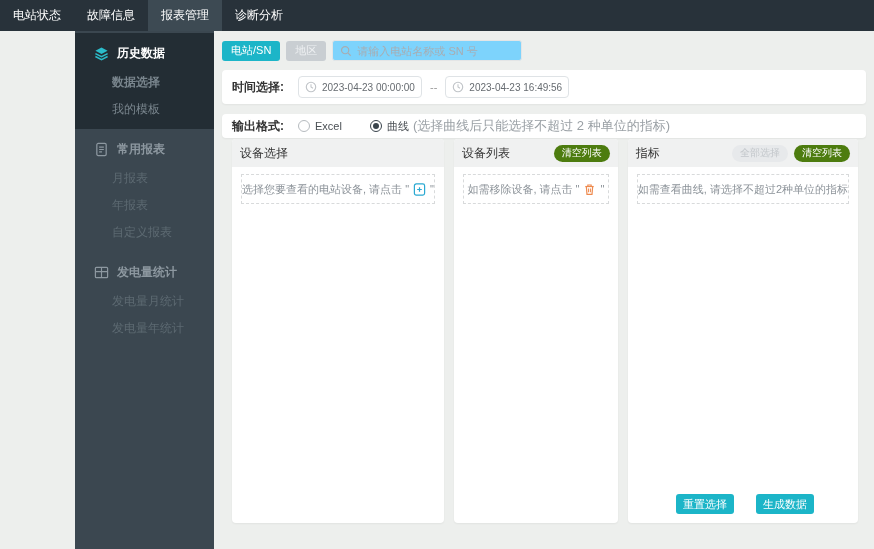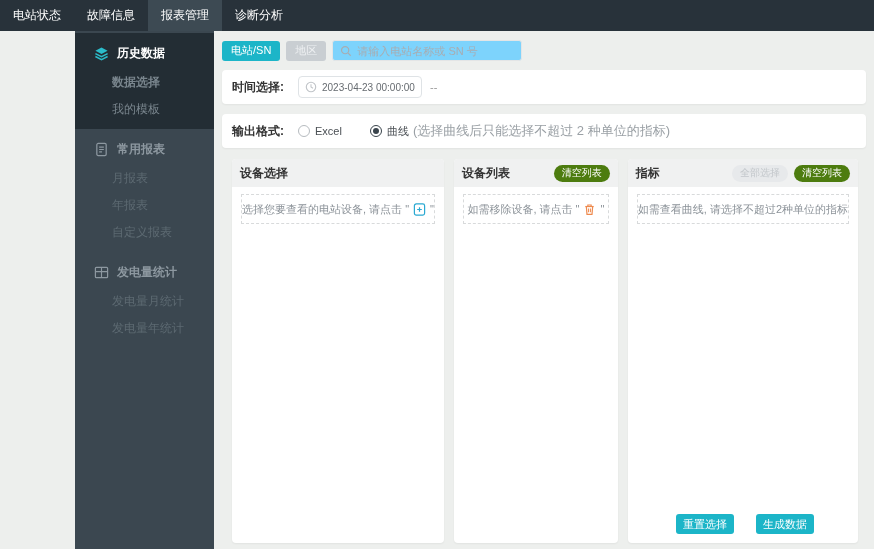--- a/index.html
+++ b/index.html
@@ -29,37 +29,37 @@
   .filter-bar { display: flex; align-items: center; gap: 6px; padding: 9px 0 9px 8px; }
   .btn { border: none; font-size: 11px; height: 20px; padding: 0 9px; border-radius: 3px; cursor: pointer; font-family: inherit; }
   .btn.teal { background: #1cb5c8; color: #fff; }
   .btn.gray { background: #c9ced2; color: #eef0f2; }
   .search-box { width: 190px; height: 21px; background: #7dd3fc; border: 1px solid #e3e5e6; border-radius: 3px; display: flex; align-items: center; padding: 0 7px; gap: 5px; }
   .search-box input { border: none; outline: none; flex: 1; font-size: 11px; color: #555; font-family: inherit; background: transparent; }
   .search-box input::placeholder { color: #a8adb2; }
 
   .card { background: #fff; border-radius: 4px; margin: 0 8px 10px 8px; box-shadow: 0 1px 2px rgba(0,0,0,.05); display: flex; align-items: center; padding-left: 10px; }
   .card.time { height: 34px; }
-  .card.format { height: 34px; margin-bottom: 11px; }
+  .card.format { height: 24px; margin-bottom: 1px; }
   .flabel { font-size: 12px; font-weight: bold; color: #333; margin-right: 14px; white-space: nowrap; }
   .date-input { width: 124px; height: 22px; border: 1px solid #dfe3e6; border-radius: 4px; background: #fff; display: flex; align-items: center; padding: 0 6px; gap: 5px; font-size: 10px; color: #666b70; cursor: pointer; white-space: nowrap; }
   .sep { color: #999; font-size: 11px; margin: 0 8px; }
 
   .radio { width: 12px; height: 12px; border: 1px solid #b6bbbf; border-radius: 50%; background: #fff; display: inline-block; position: relative; cursor: pointer; flex: none; }
   .radio.checked { border-color: #3a444c; }
   .radio.checked::after { content: ""; position: absolute; left: 2px; top: 2px; width: 6px; height: 6px; border-radius: 50%; background: #3a444c; }
   .radio-label { font-size: 11px; color: #4a4f54; margin: 0 0 0 5px; }
   .gap28 { width: 28px; }
   .note { font-size: 13px; color: #9aa0a5; margin-left: 4px; }
 
   
   .panels { display: flex; gap: 10px; margin: 0 16px 0 18px; }
   .panel { flex: 1; background: #fff; border-radius: 4px; height: 384px; position: relative; box-shadow: 0 1px 2px rgba(0,0,0,.05); }
   .panel-header { height: 28px; background: #f0f1f1; border-radius: 4px 4px 0 0; display: flex; align-items: center; padding: 0 8px; }
-  .panel-title { font-size: 12px; font-weight: bold; color: #333; margin-right: auto; }
+  .panel-title { font-size: 12px; font-weight: normal; color: #333; margin-right: auto; }
   .pill { border: none; font-size: 10px; height: 17px; padding: 0 8px; border-radius: 9px; cursor: pointer; font-family: inherit; margin-left: 6px; white-space: nowrap; }
   .pill.teal { background: #4d7c0f; color: #fff; }
   .pill.gray { background: #e7e9eb; color: #c3c7cb; }
   .dashed-box { margin: 7px 9px; border: 1px dashed #d8dadb; height: 30px; display: flex; align-items: center; justify-content: center; font-size: 11px; color: #8b9298; gap: 3px; white-space: nowrap; }
   .inline-icon { width: 13px; height: 13px; display: inline-flex; margin: 0 1px; }
 
   .panel-actions { position: absolute; right: 44px; bottom: 9px; display: flex; gap: 22px; }
   .btn-sm { border: none; background: #1cb5c8; color: #fff; font-size: 11px; height: 20px; padding: 0 7px; border-radius: 3px; cursor: pointer; font-family: inherit; white-space: nowrap; }
 </style>
 </head>
@@ -142,20 +142,29 @@
       <div class="date-input">
         <span style="display:inline-flex;">
           <svg viewBox="0 0 14 14" width="12" height="12">
               <circle cx="7" cy="7" r="5.5" fill="none" stroke="#c0c4c8" stroke-width="1.3"></circle>
               <path d="M7 3.8V7l2.3 1.5" fill="none" stroke="#c0c4c8" stroke-width="1.2"></path>
             </svg>
         </span>
         <span>2023-04-23 00:00:00</span>
       </div>
       <span class="sep">--</span>
+      <div class="date-input">
+        <span style="display:inline-flex;">
+          <svg viewBox="0 0 14 14" width="12" height="12">
+              <circle cx="7" cy="7" r="5.5" fill="none" stroke="#c0c4c8" stroke-width="1.3"></circle>
+              <path d="M7 3.8V7l2.3 1.5" fill="none" stroke="#c0c4c8" stroke-width="1.2"></path>
+            </svg>
+        </span>
+        <span>2023-04-23 16:49:56</span>
+      </div>
     </div>
 
     <div class="card format">
       <span class="flabel">输出格式:</span>
       <span class="radio"></span>
       <span class="radio-label">Excel</span>
       <span class="gap28"></span>
       <span class="radio checked"></span>
       <span class="radio-label">曲线</span>
       <span class="note">(选择曲线后只能选择不超过 2 种单位的指标)</span>

